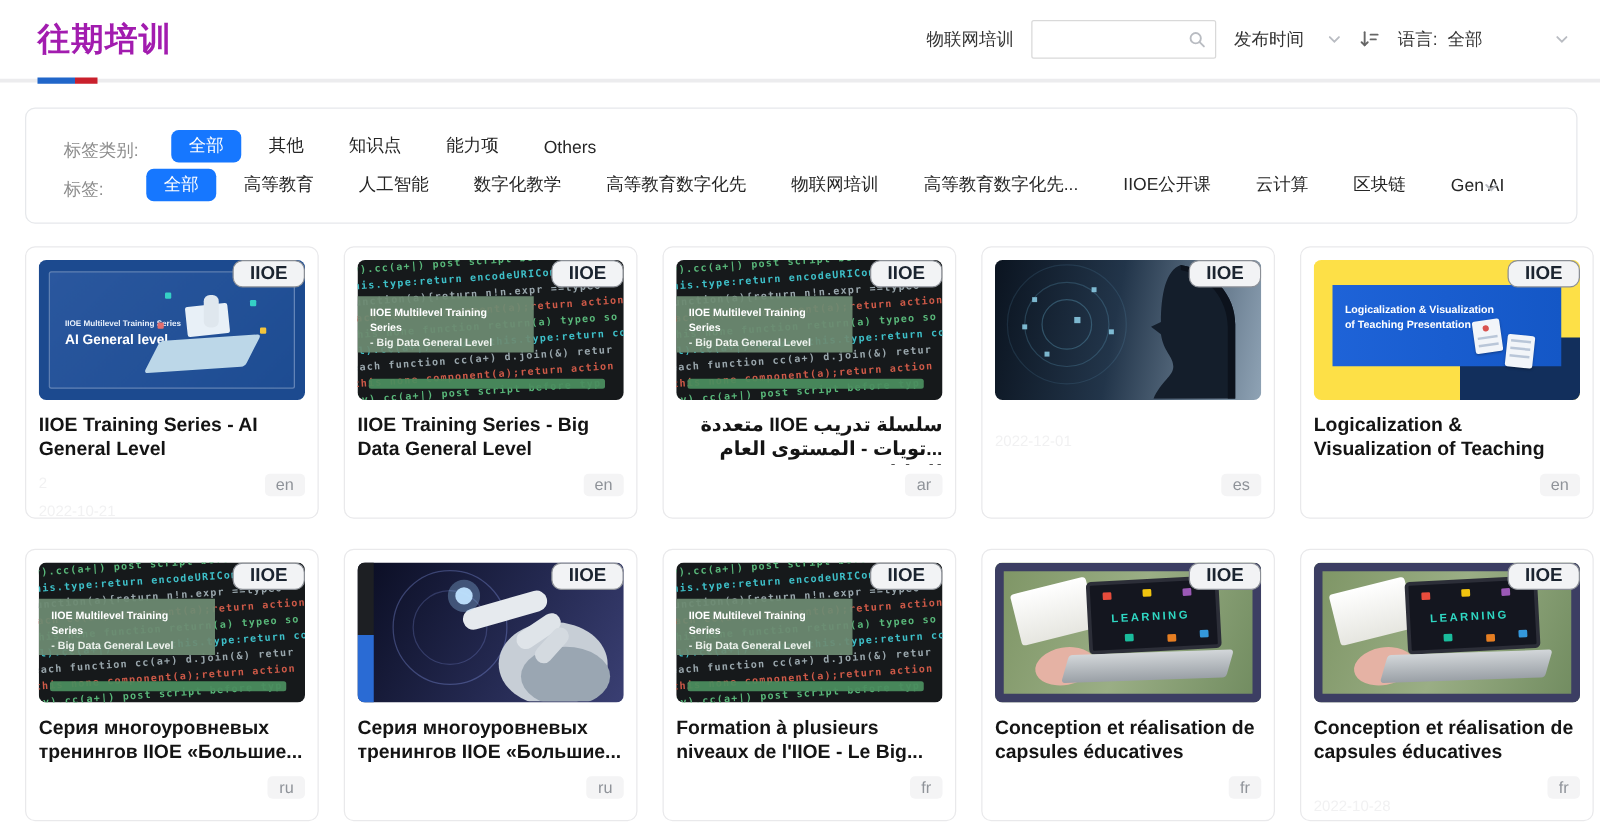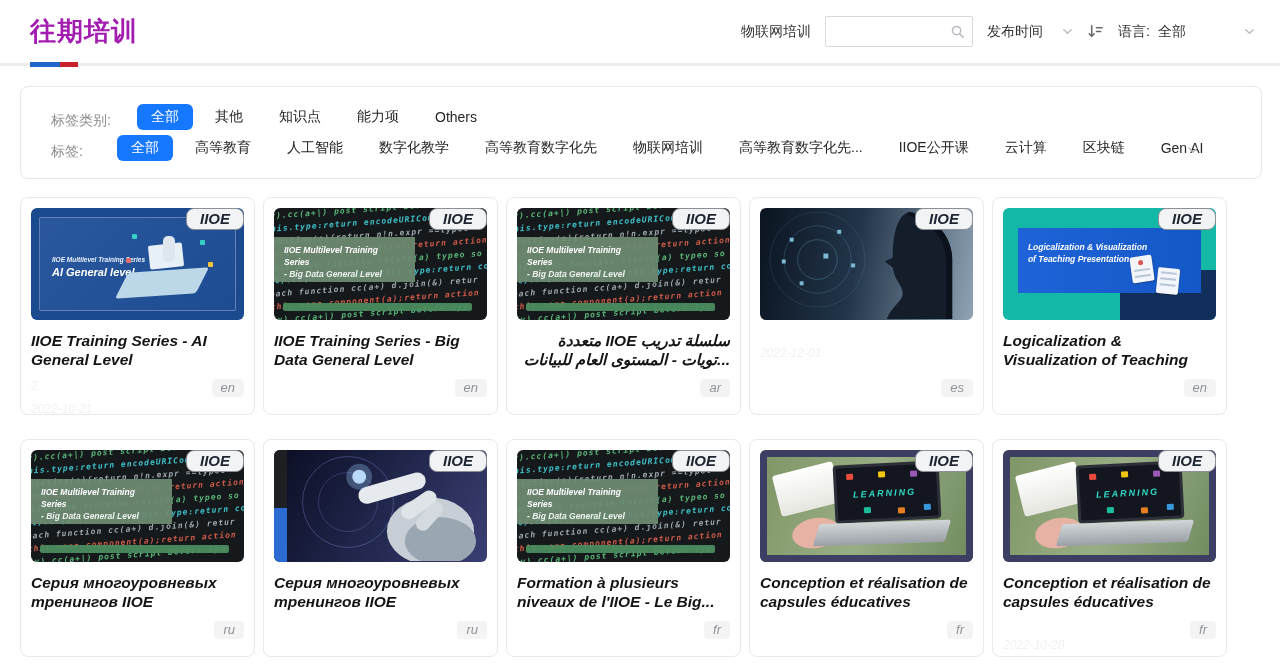--- a/index.html
+++ b/index.html
@@ -33,22 +33,22 @@
   .frow { display:flex; align-items:flex-end; margin:5px 4px; }
   .frow .flabel { color:#8c8c8c; font-size:14px; min-width:86px; }
   .frow.tags .flabel { min-width:66px; }
   .pills { display:flex; align-items:center; gap:8px; flex-wrap:nowrap; }
   .pill { font-size:14px; color:#262626; padding:4px 14px; border-radius:6px; cursor:pointer;
           white-space:nowrap; }
   .pill.active { background:#1677ff; color:#fff; }
   .panel-chevron { position:absolute; right:62px; bottom:22px; width:12px; height:12px; cursor:pointer; }
 
   
-  .grid { display:grid; grid-template-columns:repeat(5,235px); gap:24px 8px;
-          margin:18px 0 0 20px;font-style:italic; }
+  .grid { display:grid; grid-template-columns:repeat(5,235px); gap:24px 20px;
+          margin:18px 0 0 20px; }
   .card { position:relative; border:1px solid #e9e9eb; border-radius:8px; background:#fff;
           height:218px; padding:10px; cursor:pointer; }
   .thumb { position:relative; height:112px; border-radius:6px; overflow:hidden; }
   .iioe-badge { position:absolute; top:0; right:0; z-index:5; background:#f2f3f5;
                 border:1px solid #8b8f96; border-radius:8px; padding:1px 13px 2px;
                 font-size:15px; font-weight:600; color:#1b2430; }
   .card-title { margin-top:12px; font-size:15.5px; font-weight:700; color:#141414;
                 line-height:1.22; max-height:40px; overflow:hidden; }
   .card-title[dir="rtl"] { text-align:right; }
   .meta { margin-top:8px; font-size:12px; color:#f1f1f2; line-height:17px; height:34px;
@@ -88,21 +88,21 @@
   .th-code .banner .t1 { font-size:8.5px; font-weight:700; color:#fff; line-height:12px; }
   .th-code .banner .t2 { font-size:8.5px; font-weight:700; color:#eef3ee; line-height:12px; }
   .th-code .bar { position:absolute; left:4%; right:7%; bottom:9px; height:8px;
                   background:rgba(74,140,94,.95); border-radius:2px; }
 
   
   .th-face { background:linear-gradient(100deg,#0b1420 0%,#22354a 45%,#8fa3b5 100%); }
   .th-face svg { position:absolute; inset:0; }
 
   
-  .th-logic { background:#14b8a6; }
+  .th-logic { background:#fde047; }
   .th-logic .dk { position:absolute; left:55%; top:55%; right:0; bottom:0; background:#122f5c; }
   .th-logic .band { position:absolute; left:7%; right:7%; top:18%; height:58%;
                     background:linear-gradient(90deg,#1e63d8,#1457c6); }
   .th-logic .t1 { position:absolute; left:10px; top:14px; font-size:8.5px; font-weight:700; color:#fff; }
   .th-logic .t2 { position:absolute; left:10px; top:26px; font-size:8.5px; font-weight:700; color:#fff; }
   .th-logic .doc { position:absolute; width:22px; height:26px; background:#f2f5f9; border-radius:2px;
                    box-shadow:0 1px 2px rgba(0,0,0,.3); }
   .th-logic .doc i { display:block; margin:4px 3px 0; height:2px; background:#b9c6d8; }
   .th-logic .doc .red { background:#d9534f; height:5px; width:5px; border-radius:50%; margin-left:8px; }
   .th-logic .p1 { right:48px; top:28px; transform:rotate(-8deg); }

